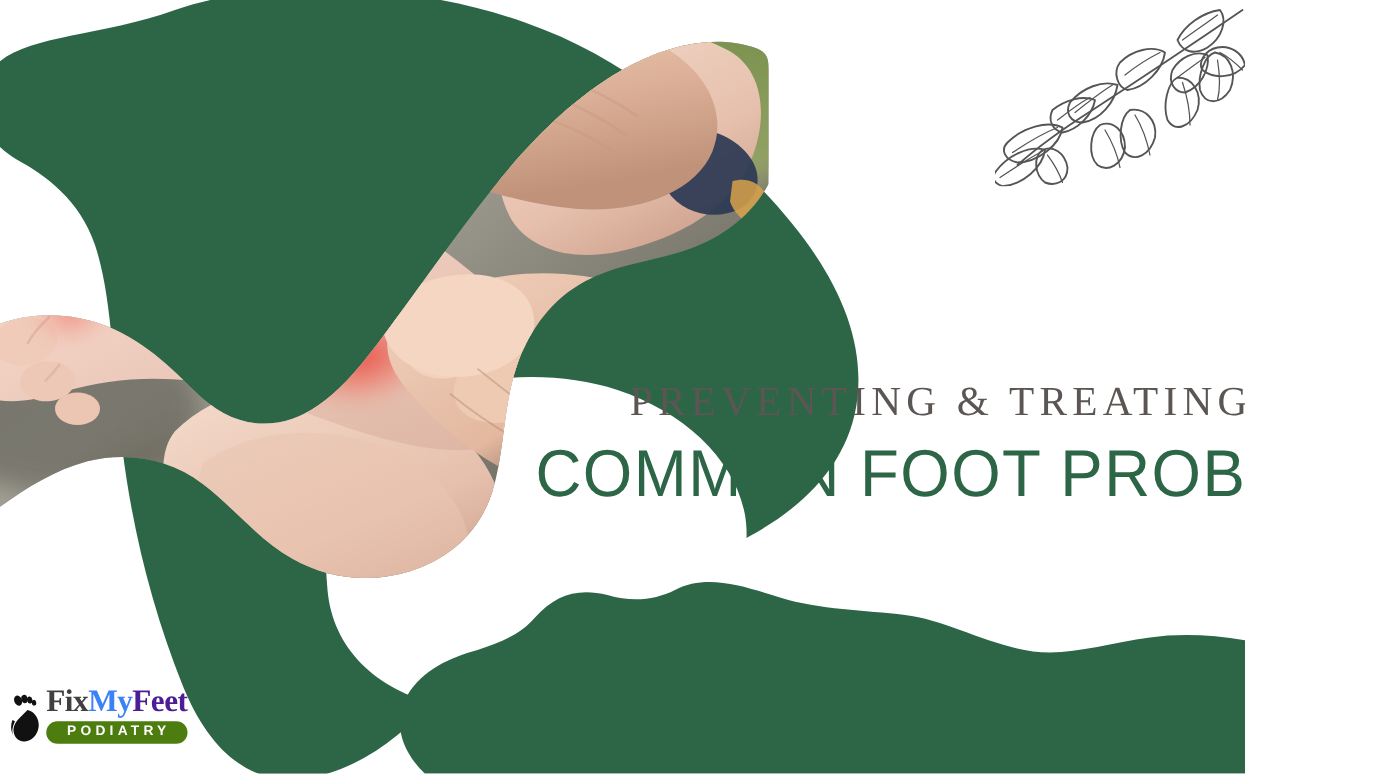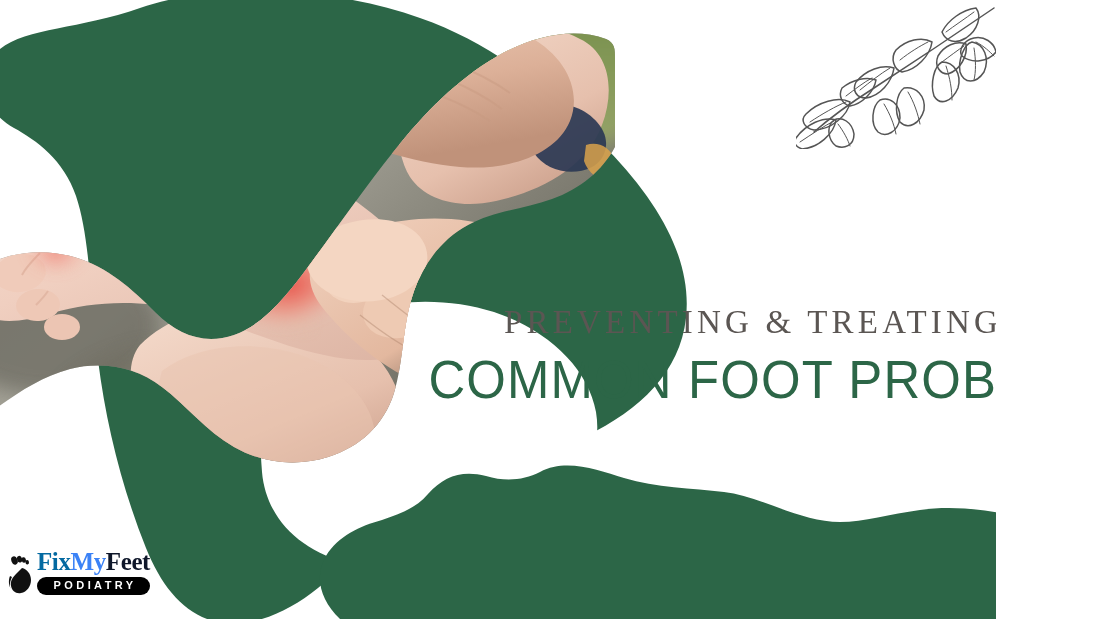--- a/index.html
+++ b/index.html
@@ -81,26 +81,26 @@
   .foot-icon{width:26px;height:40px;display:block;flex:0 0 auto;}
   .logo-text-col{display:flex;flex-direction:column;align-items:stretch;}
   .logo-word{
     font-family:"Liberation Serif", serif;
     font-weight:700;
     font-size:25px;
     line-height:1;
     letter-spacing:-0.4px;
     white-space:nowrap;
   }
-  .logo-word .lw-fix{color:#0369a1;}
+  .logo-word .lw-fix{color:#404040;}
   .logo-word .lw-my{color:#3b82f6;}
-  .logo-word .lw-feet{color:#0f172a;}
+  .logo-word .lw-feet{color:#4c1d95;}
   .logo-pill{
     margin-top:3px;
-    background:#000000;
+    background:#4d7c0f;
     border-radius:9px;
     color:#ffffff;
     font-family:"Liberation Sans", sans-serif;
     font-weight:700;
     font-size:11px;
     letter-spacing:3.4px;
     text-align:center;
     padding:2px 6px 2px 9px;
     line-height:1.25;
     white-space:nowrap;

